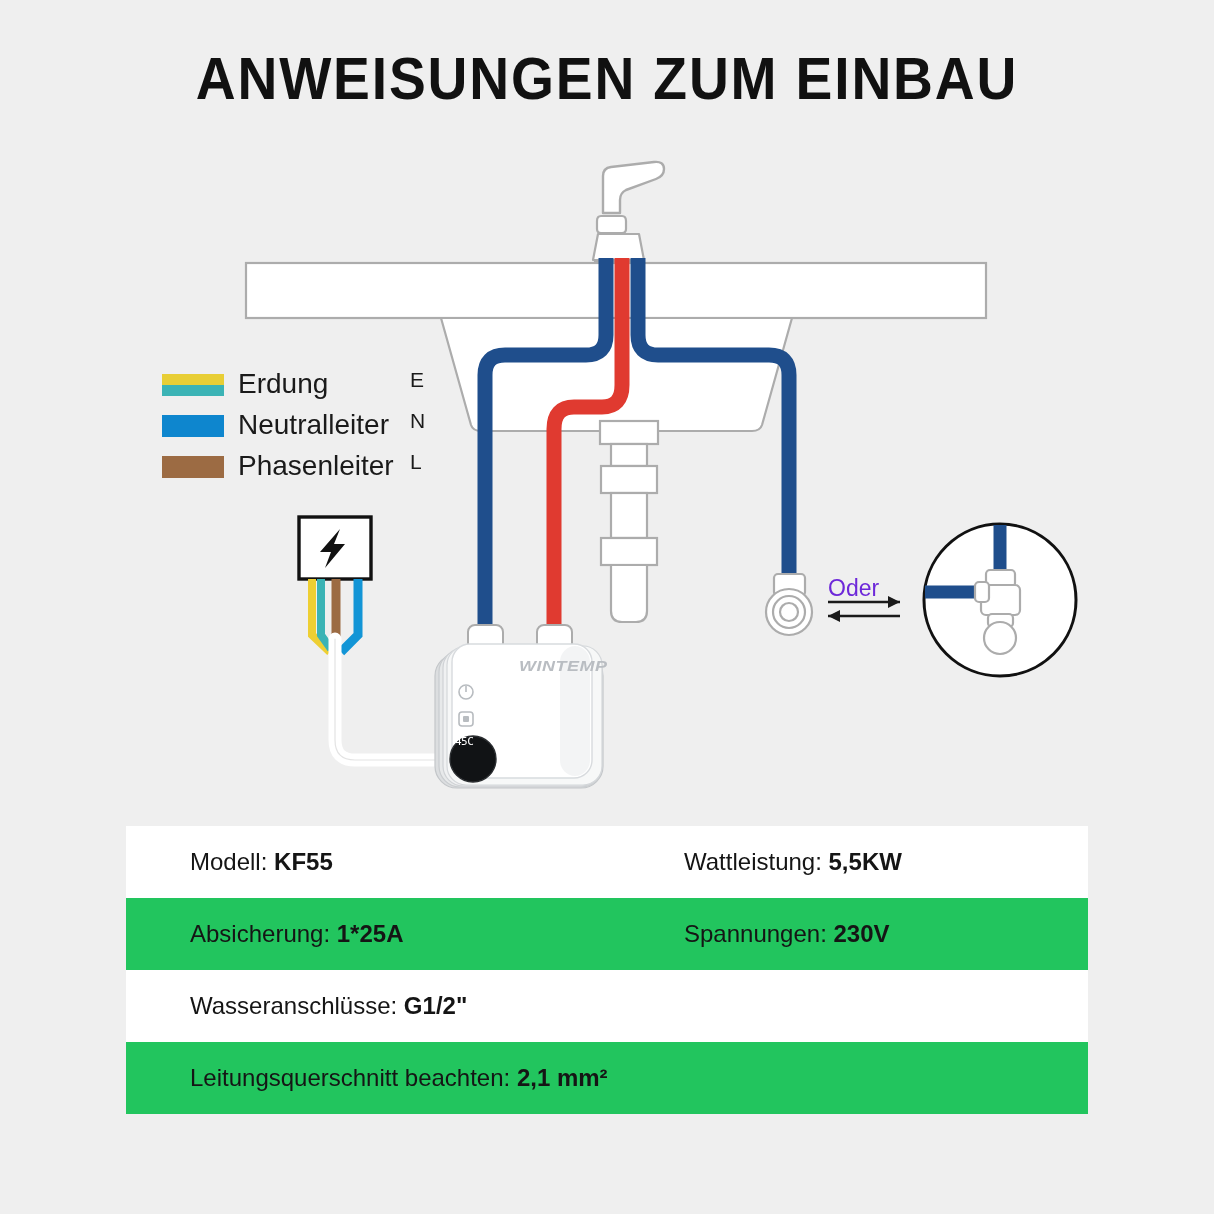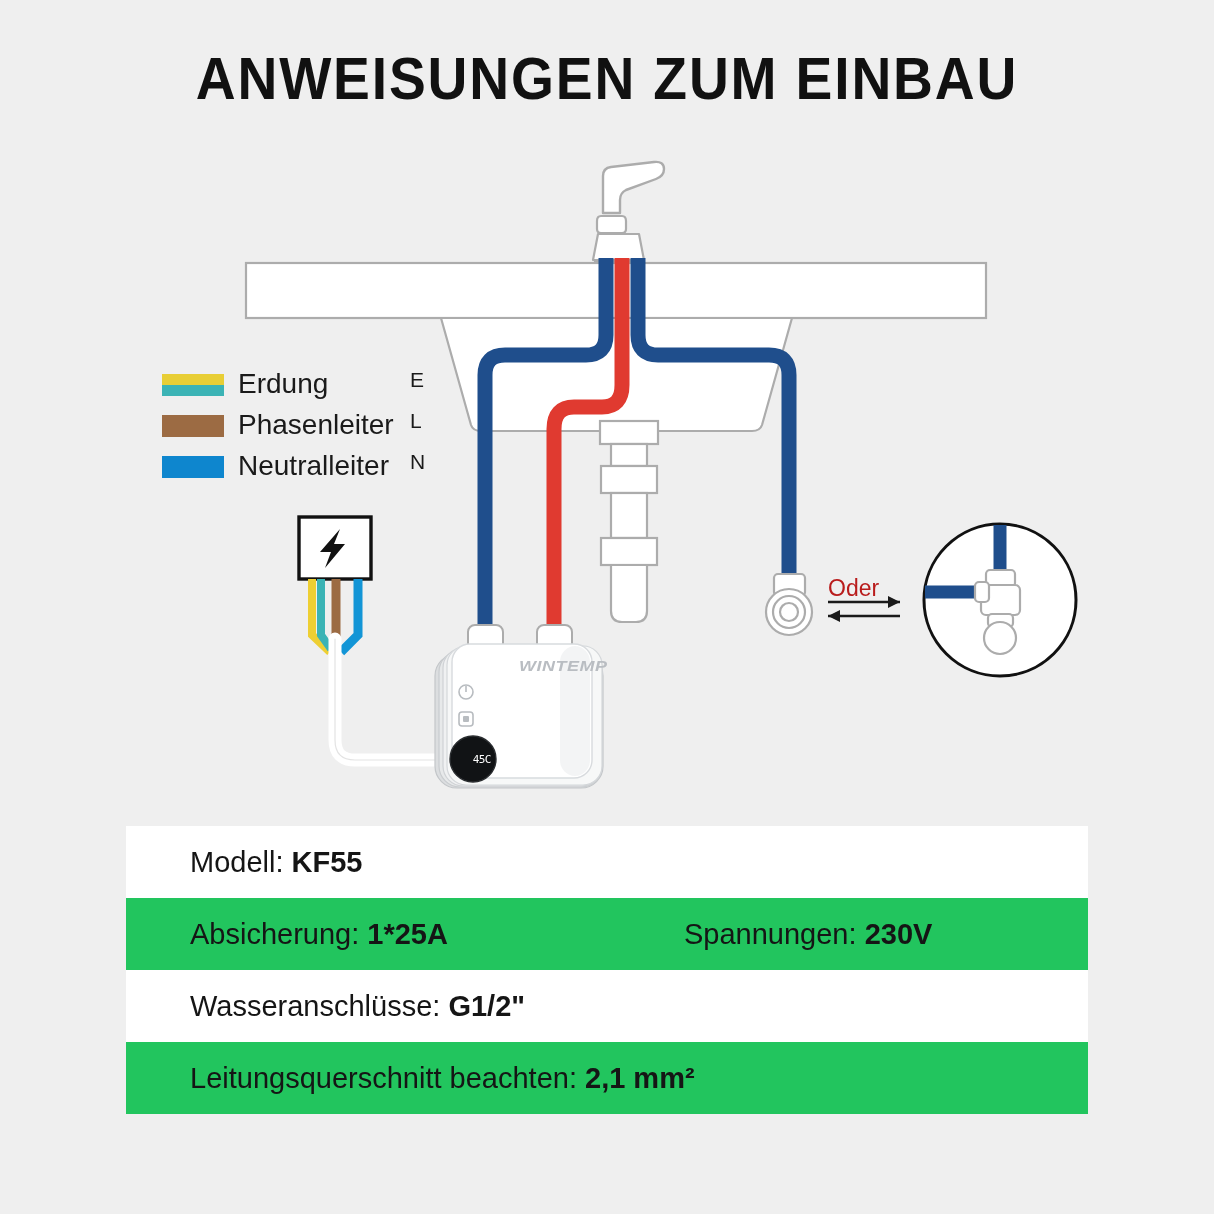--- a/index.html
+++ b/index.html
@@ -80,41 +80,41 @@
     font-size: 21px;
     color: #1a1a1a;
   }
 
   
   #oder-label {
     position: absolute;
     left: 828px;
     top: 575px;
     font-size: 23px;
-    color: #b91c1c;
+    color: #6d28d9;
   }
 
   
   #device-logo {
     position: absolute;
     left: 519px;
     top: 656px;
     font-size: 18px;
     font-weight: bold;
     font-style: italic;
     color: #b9bdc2;
     letter-spacing: 0.5px;
     transform: scaleY(0.85);
   }
   #device-display-text {
     position: absolute;
     left: 455px;
-    top: 753px;
+    top: 735px;
     width: 36px;
-    text-align: right;
+    text-align: left;
     font-family: "DejaVu Sans Mono", monospace;
     font-size: 11px;
     color: #ffffff;
     letter-spacing: -0.5px;
   }
 
   
   #spec-table {
     position: absolute;
     left: 126px;
@@ -126,21 +126,21 @@
     height: 72px;
     box-sizing: border-box;
   }
   .spec-row.odd  { background: #ffffff; }
   .spec-row.even { background: #22c55e; }
   .spec-cell {
     position: absolute;
     top: 0;
     height: 72px;
     line-height: 72px;
-    font-size: 29px;
+    font-size: 24px;
     color: #151515;
     white-space: nowrap;
   }
   .spec-cell.col1 { left: 64px; }
   .spec-cell.col2 { left: 558px; }
   .spec-cell.full { left: 64px; }
   .spec-key { font-weight: normal; }
   .spec-val { font-weight: bold; }
 </style>
 </head>
@@ -267,48 +267,51 @@
       <div class="sw">
         <div class="sw-half-top" style="background:#E8CE35;"></div>
         <div class="sw-half-bot" style="background:#3BB3B5;"></div>
       </div>
       <div class="legend-label">Erdung</div>
       <div class="legend-code">E</div>
     </div>
 
     <div class="legend-row">
       <div class="sw">
+        <div class="sw-half-top" style="background:#0E86CE;"></div>
+        <div class="sw-half-bot" style="background:#0E86CE;"></div>
+      </div>
+      <div class="legend-label">Neutralleiter</div>
+      <div class="legend-code">N</div>
+    </div>
+
+    <div class="legend-row">
+      <div class="sw">
         <div class="sw-half-top" style="background:#9C6B43;"></div>
         <div class="sw-half-bot" style="background:#9C6B43;"></div>
       </div>
       <div class="legend-label">Phasenleiter</div>
       <div class="legend-code">L</div>
-    </div>
-
-    <div class="legend-row">
-      <div class="sw">
-        <div class="sw-half-top" style="background:#0E86CE;"></div>
-        <div class="sw-half-bot" style="background:#0E86CE;"></div>
-      </div>
-      <div class="legend-label">Neutralleiter</div>
-      <div class="legend-code">N</div>
     </div>
   </div>
 
   <div id="oder-label">Oder</div>
 
   <div id="device-logo">WINTEMP</div>
   <div id="device-display-text">45C</div>
 
   <div id="spec-table">
 
     <div class="spec-row odd">
       <div class="spec-cell col1">
         <span class="spec-key">Modell: </span><span class="spec-val">KF55</span>
       </div>
+      <div class="spec-cell col2">
+        <span class="spec-key">Wattleistung: </span><span class="spec-val">5,5KW</span>
+      </div>
     </div>
 
     <div class="spec-row even">
       <div class="spec-cell col1">
         <span class="spec-key">Absicherung: </span><span class="spec-val">1*25A</span>
       </div>
       <div class="spec-cell col2">
         <span class="spec-key">Spannungen: </span><span class="spec-val">230V</span>
       </div>
     </div>

